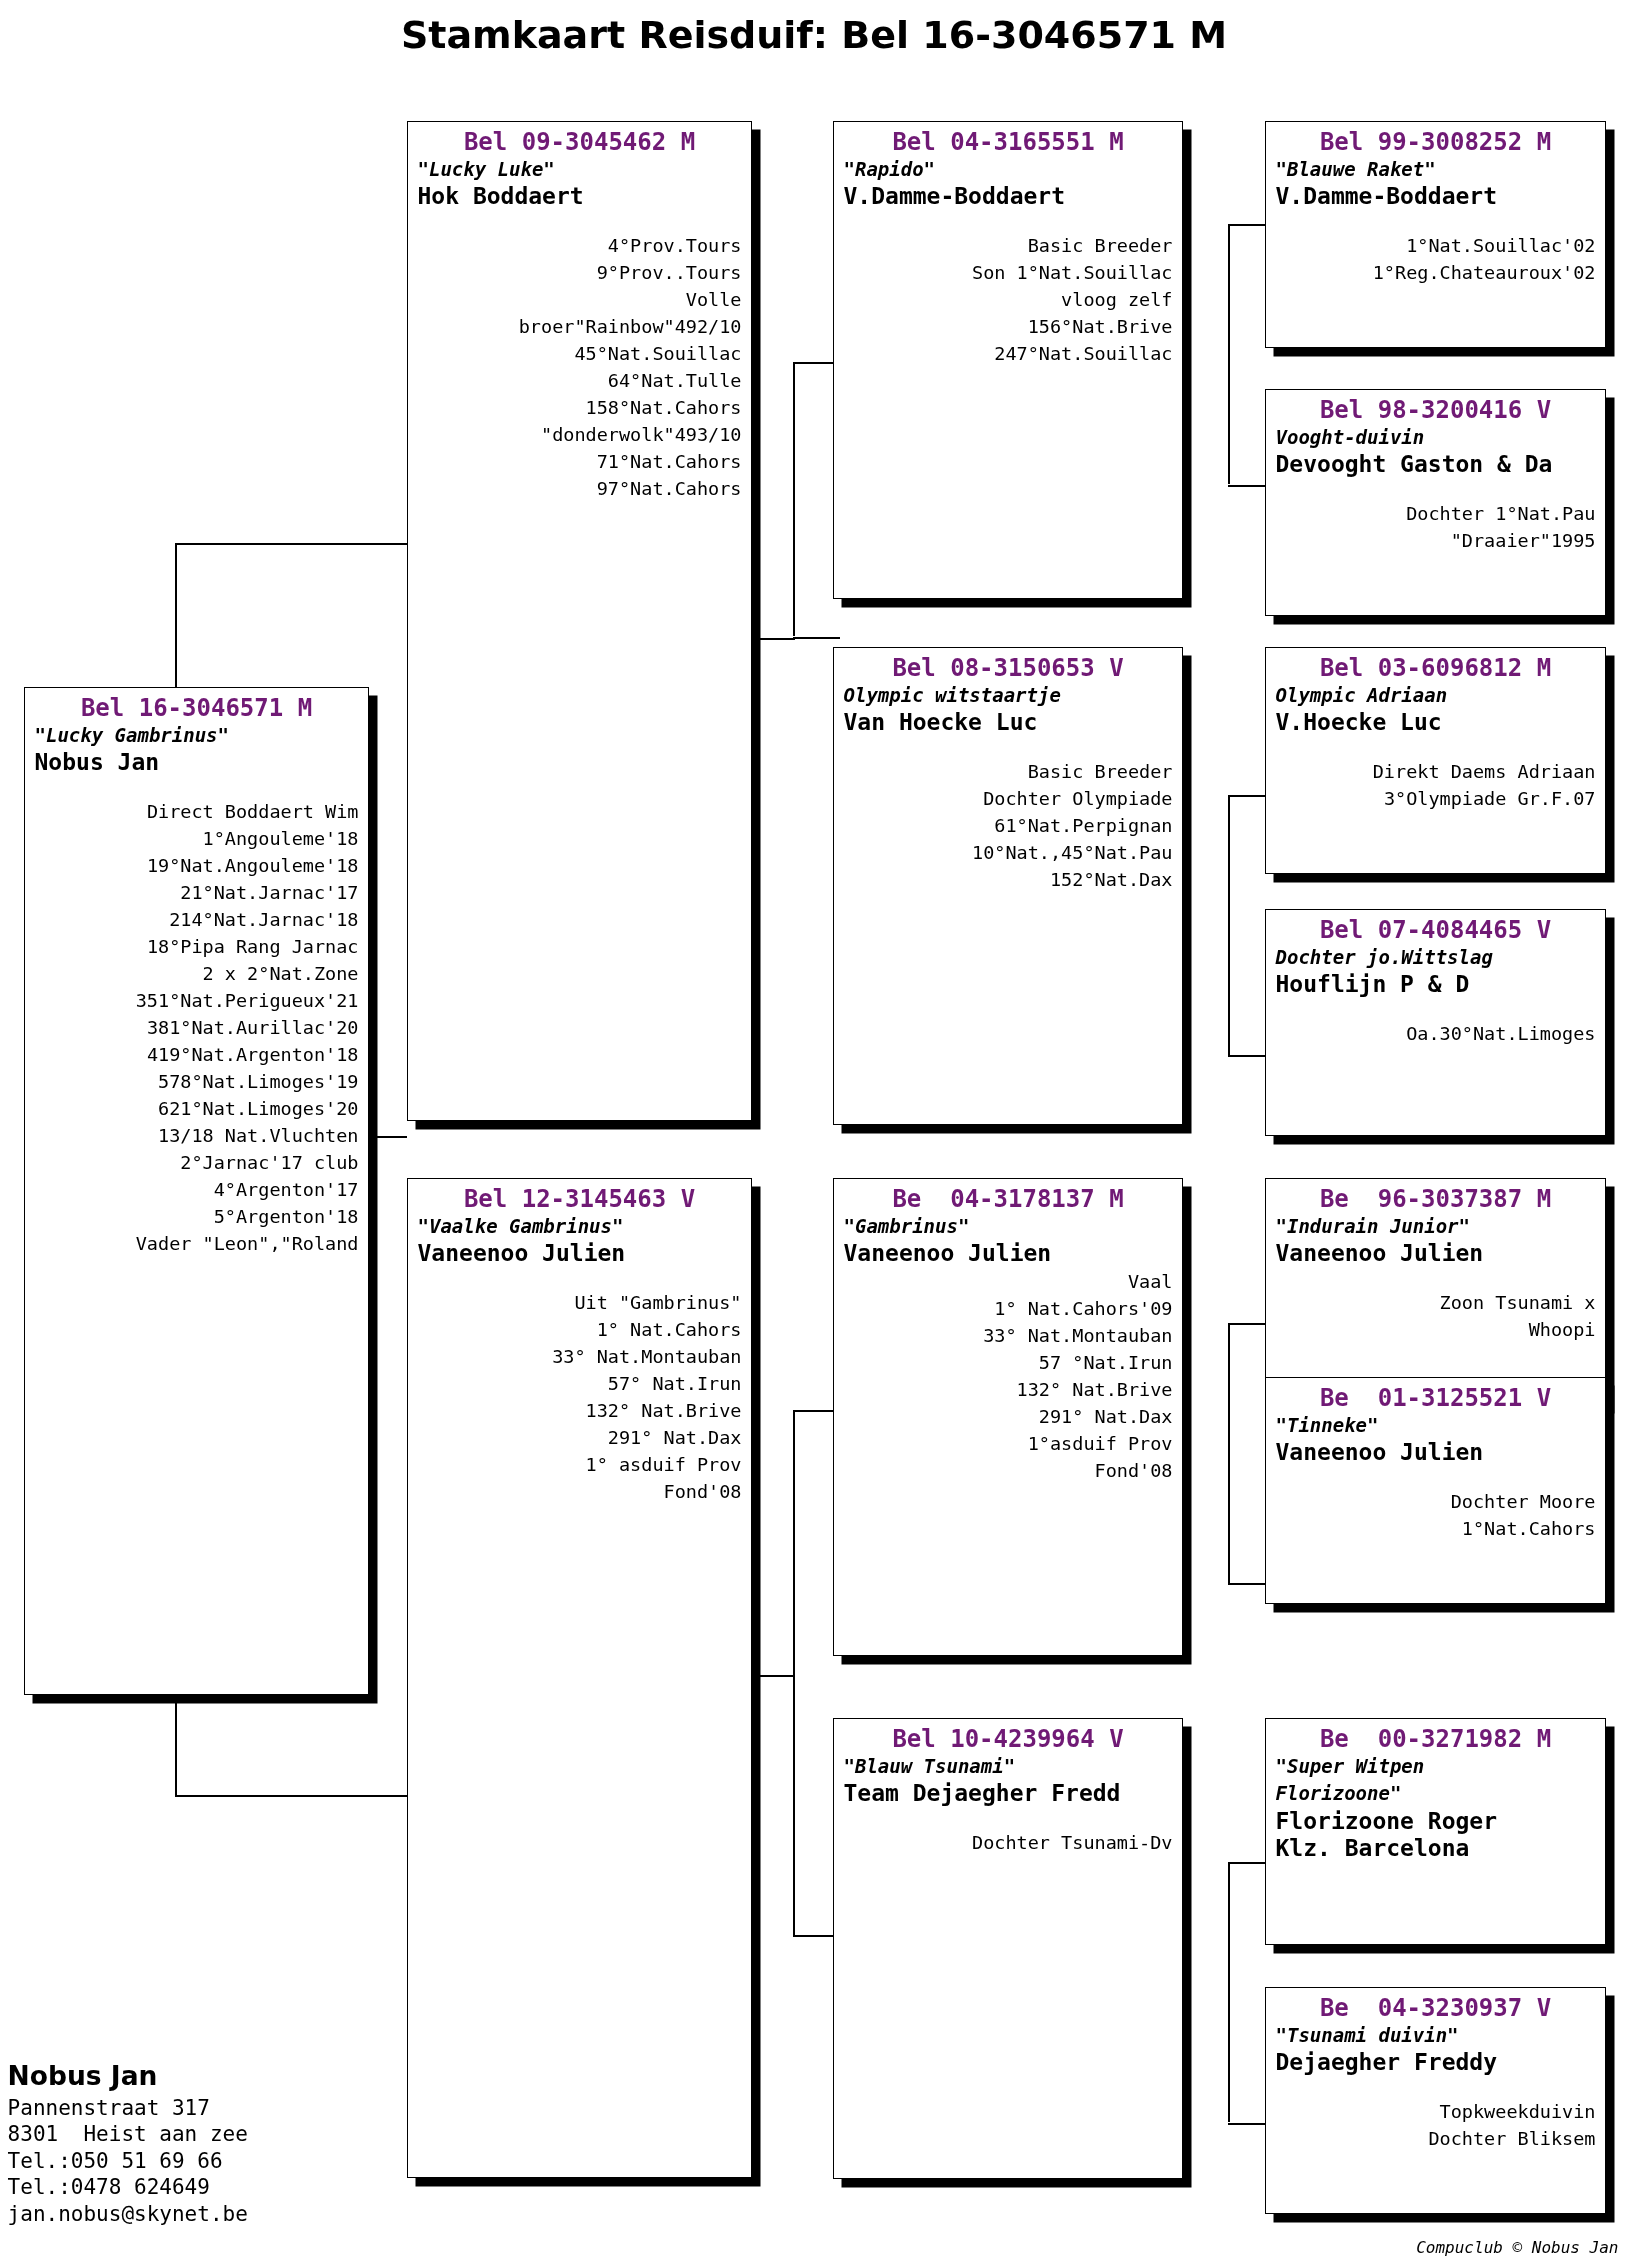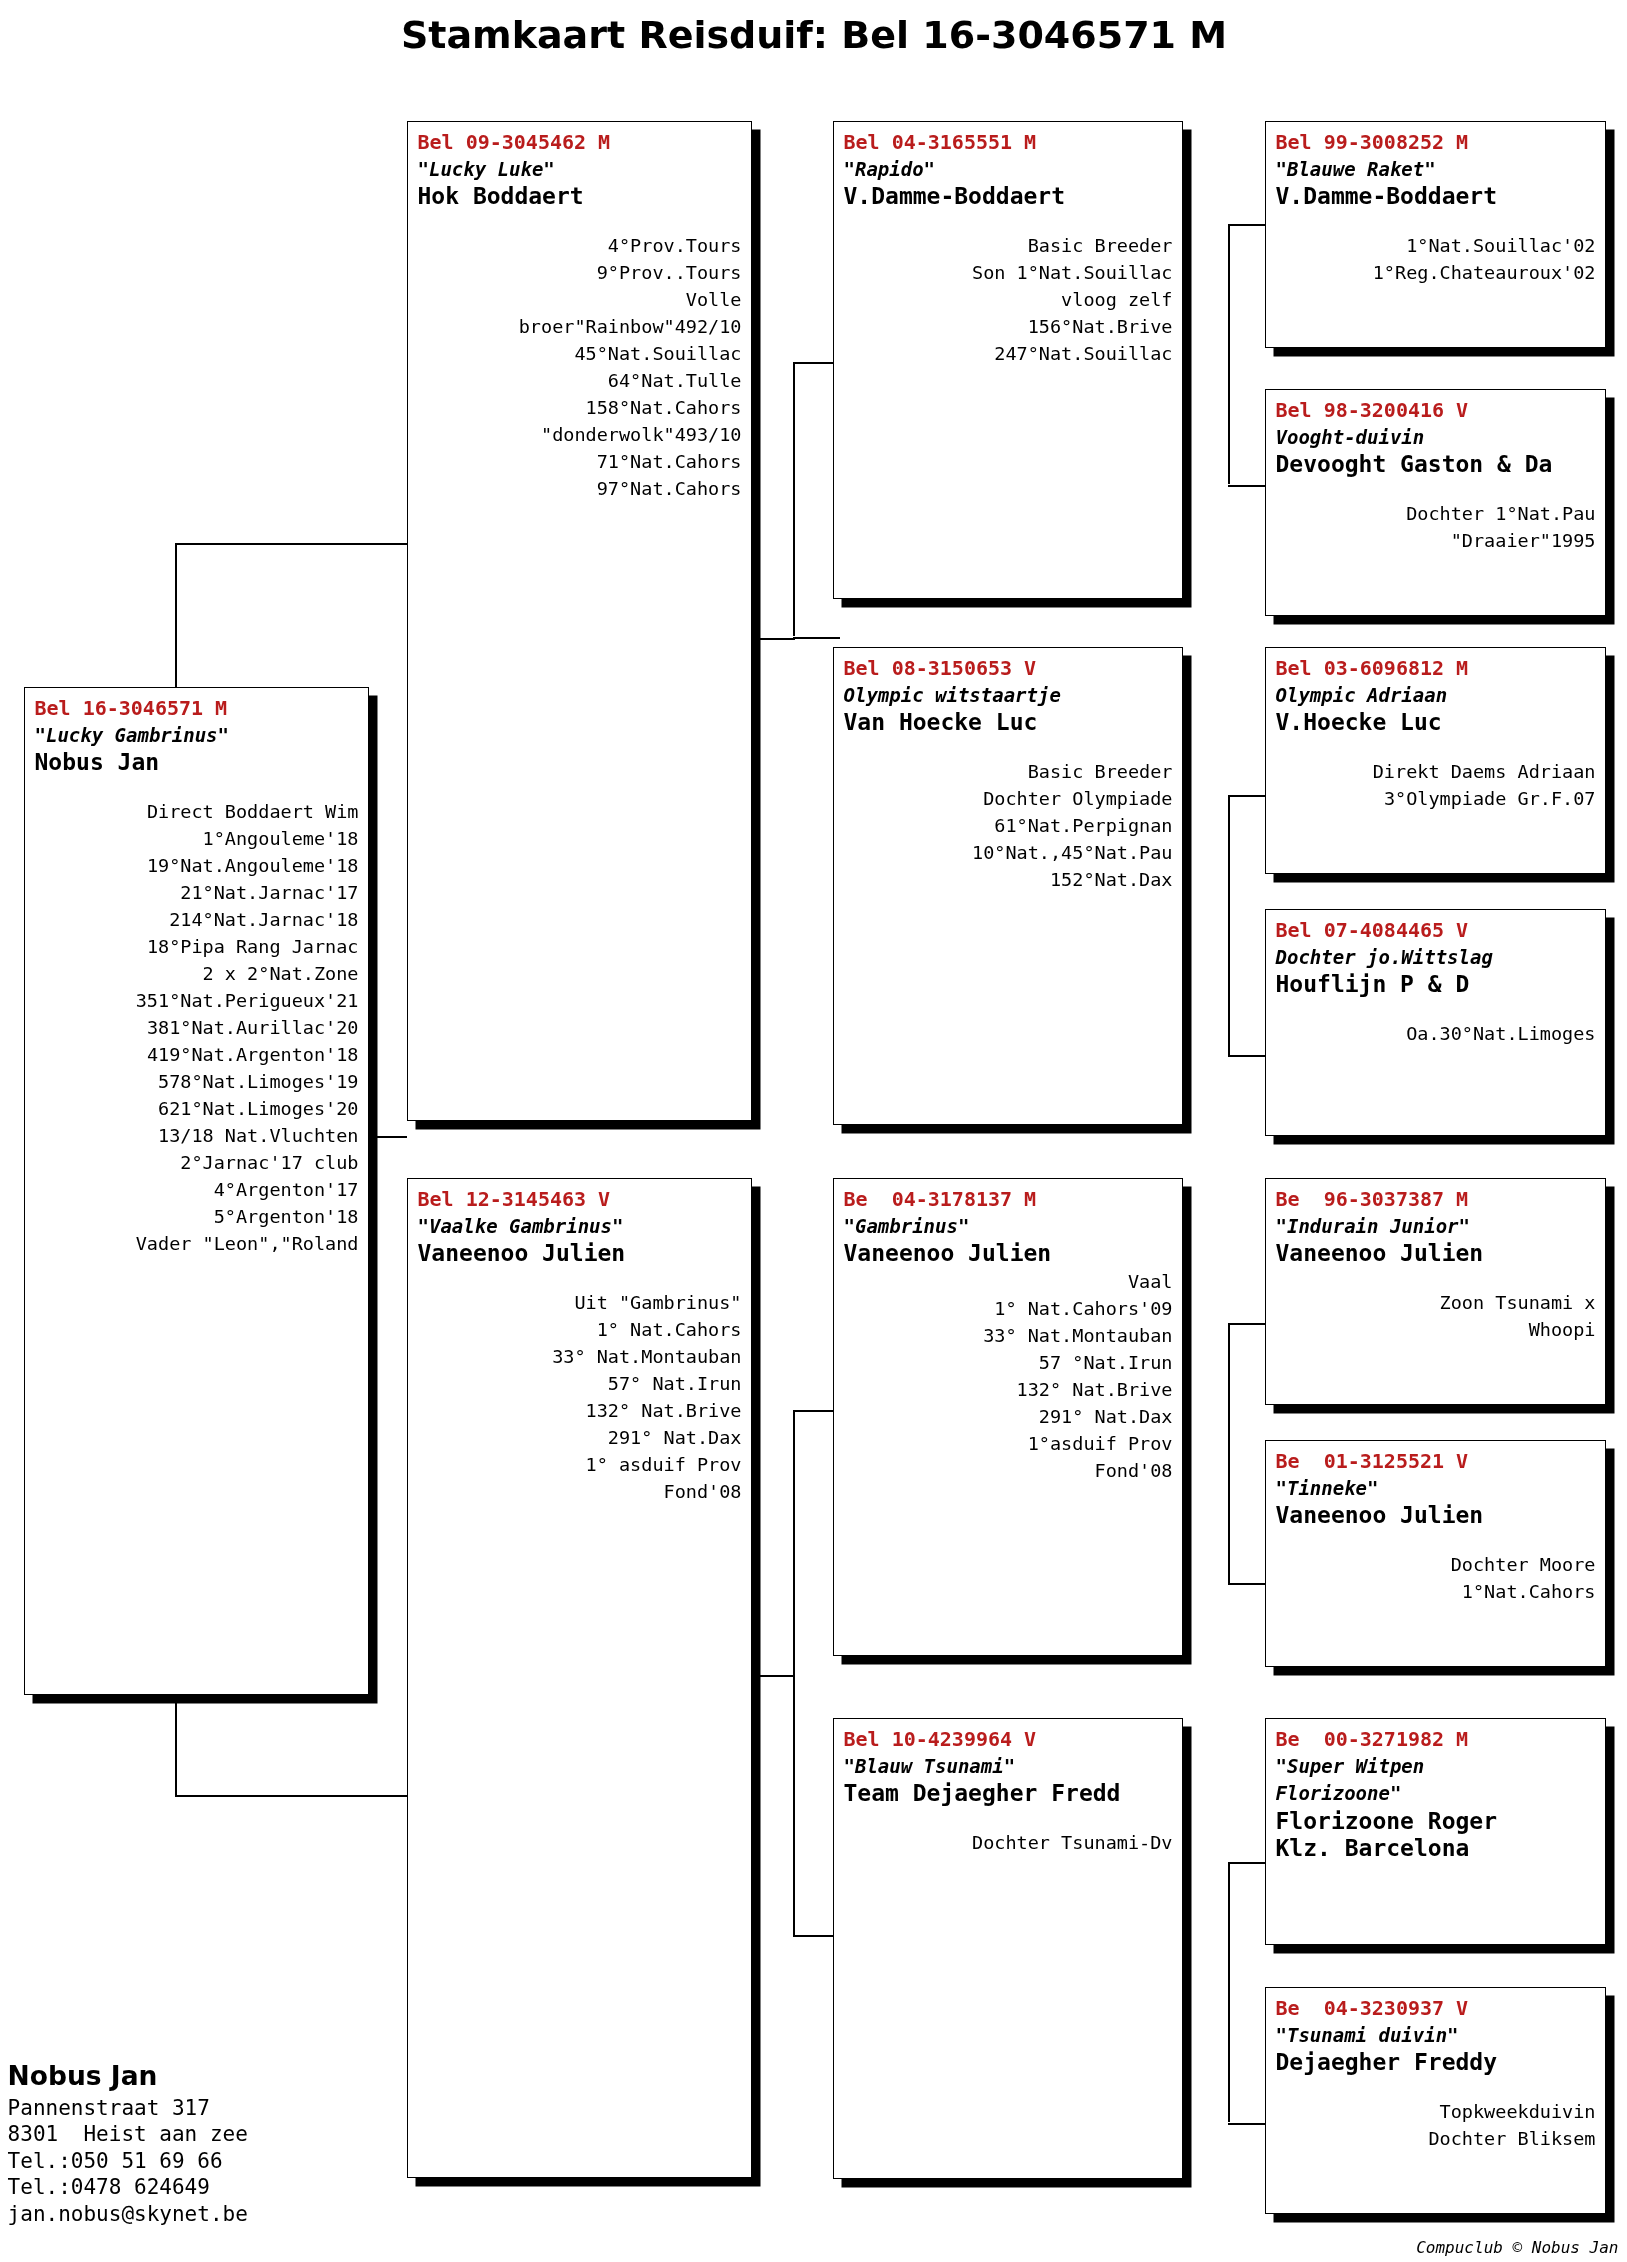--- a/index.html
+++ b/index.html
@@ -35,25 +35,26 @@
   .card {
     position: absolute;
     box-sizing: border-box;
     background: #ffffff;
     border: 1.9px solid #000000;
     box-shadow: 8.5px 8.5px 0 0 #000000;
     padding: 5.7px 9.5px 5.7px 9.5px;
     overflow: hidden;
   }
   .ring {
-    color: #b91c1c;
-    font-weight: bold;
-    font-size: 20px;
+    color: #701a75;
+    font-weight: bold;
+    font-size: 24px;
     line-height: 28px;
     white-space: pre;
+    text-align: center;
   }
   .nick {
     color: #000000;
     font-weight: bold;
     font-style: italic;
     font-size: 19px;
     line-height: 27.4px;
     white-space: pre;
   }
   .owner {
@@ -280,21 +281,21 @@
   </div>
 
   <div class="card" style="left:1265px; top:1178px; width:341px; height:227px;">
     <div class="ring">Be  96-3037387 M</div>
     <div class="nick">"Indurain Junior"</div>
     <div class="owner">Vaneenoo Julien</div>
     <div class="notes">Zoon Tsunami x
 Whoopi</div>
   </div>
 
-  <div class="card" style="left:1265px; top:1440px; width:341px; height:227px;">
+  <div class="card" style="left:1265px; top:1377px; width:341px; height:227px;">
     <div class="ring">Be  01-3125521 V</div>
     <div class="nick">"Tinneke"</div>
     <div class="owner">Vaneenoo Julien</div>
     <div class="notes">Dochter Moore
 1°Nat.Cahors</div>
   </div>
 
   <div class="card" style="left:1265px; top:1718px; width:341px; height:227px;">
     <div class="ring">Be  00-3271982 M</div>
     <div class="nick">"Super Witpen

